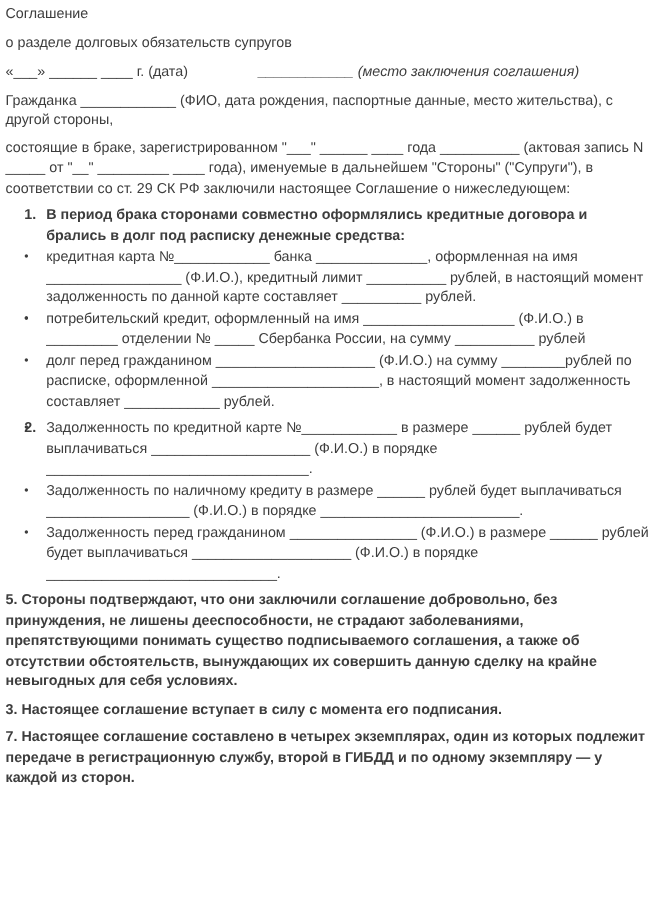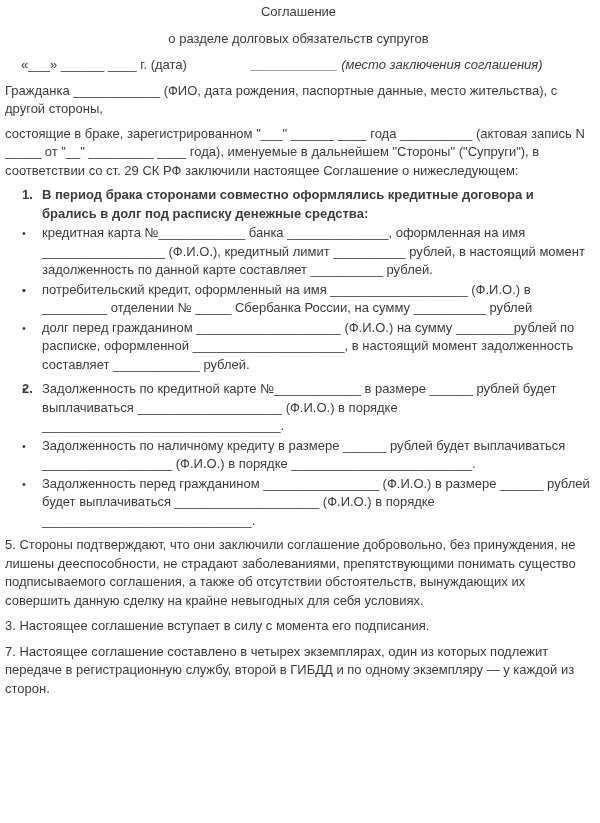--- a/index.html
+++ b/index.html
@@ -15,28 +15,28 @@
     font-size: 13px;
     line-height: 18.5px;
     color: #3d3d3d;
   }
   .page {
     padding: 3px 8px 0 5px;
     box-sizing: border-box;
     width: 600px;
   }
   .center {
-    text-align: center;
+    text-align: left;
     margin: 0 0 8px 0;
     font-weight: normal;
     font-size: 13px;
   }
   .date-row {
     display: flex;
-    margin: 0 0 7px 16px;
+    margin: 0 0 7px 0;
     white-space: nowrap;
   }
   .date-row .place {
     margin-left: 64px;
     font-style: italic;
   }
   .para {
     margin: 0 0 6px 0;
   }
   .li {
@@ -53,20 +53,21 @@
     font-size: 11px;
   }
   .bold {
     font-weight: bold;
   }
   .gap-after {
     margin-bottom: 6px;
   }
   .closing {
     margin: 0 0 7px 0;
+    font-weight: bold;
   }
 </style>
 </head>
 <body>
 
 <div class="page">
 
   <div class="center">Соглашение</div>
 
   <div class="center">о разделе долговых обязательств супругов</div>

